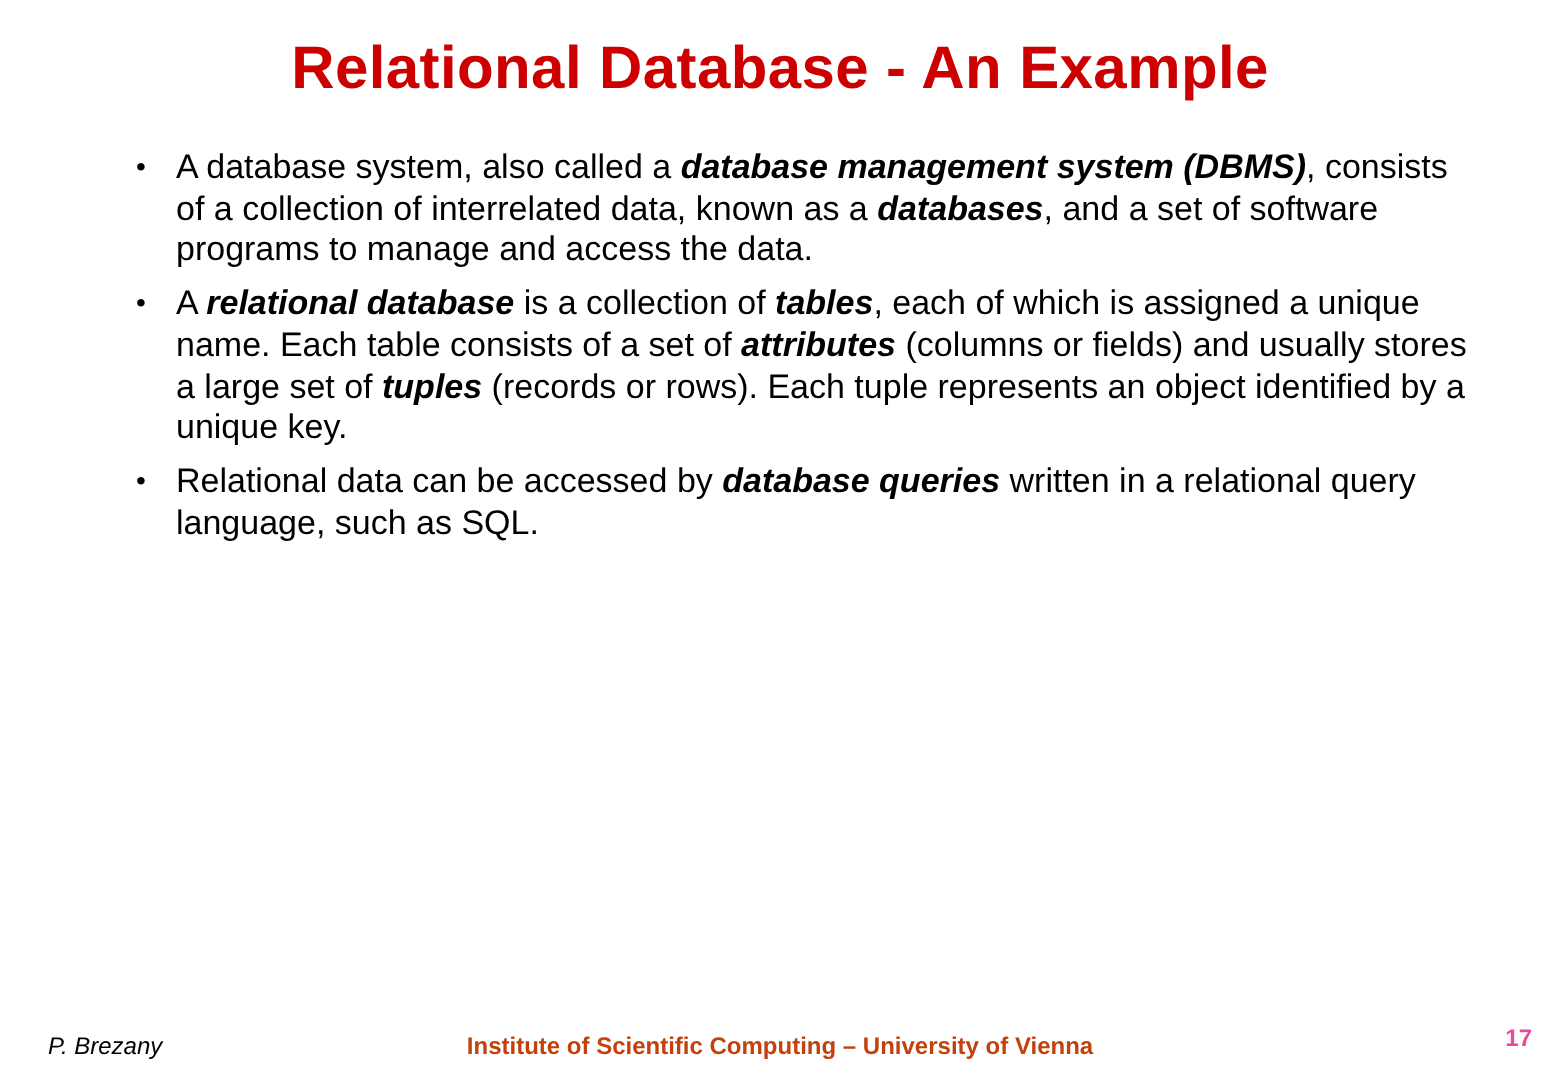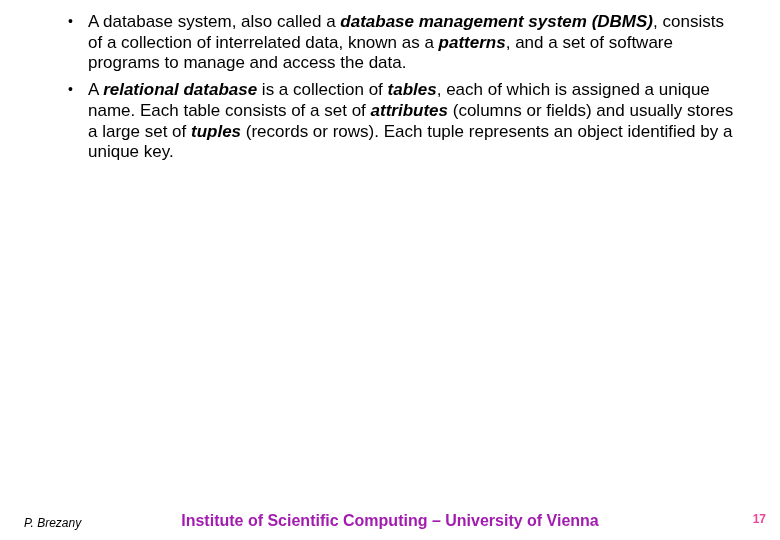--- a/index.html
+++ b/index.html
@@ -66,43 +66,45 @@
     font-size: 12px;
     font-style: italic;
     color: #000;
   }
   .institute {
     position: absolute;
     width: 780px;
     text-align: center;
     bottom: 2px;
     left: 0;
-    font-size: 16px;
+    font-size: 12px;
     font-weight: bold;
-    color: #a21caf;
+    color: #c2410c;
   }
   .pagenum {
     position: absolute;
     right: 14px;
     bottom: 6px;
     font-size: 12px;
     font-weight: bold;
     color: #ec4899;
   }
 </style>
 </head>
 <body>
 
 <div class="slide">
 
+  <div class="title">Relational Database - An Example</div>
 
   <div class="content">
     <ul class="bullets">
-        <li><span>A database system, also called a </span><span class="b">database management system (DBMS)</span><span>, consists of a collection of interrelated data, known as a </span><span class="b">patterns</span><span>, and a set of software programs to manage and access the data.</span></li>
+        <li><span>A database system, also called a </span><span class="b">database management system (DBMS)</span><span>, consists of a collection of interrelated data, known as a </span><span class="b">databases</span><span>, and a set of software programs to manage and access the data.</span></li>
         <li><span>A </span><span class="b">relational database</span><span> is a collection of </span><span class="b">tables</span><span>, each of which is assigned a unique name. Each table consists of a set of </span><span class="b">attributes</span><span> (columns or fields) and usually stores a large set of </span><span class="b">tuples</span><span> (records or rows). Each tuple represents an object identified by a unique key.</span></li>
+        <li><span>Relational data can be accessed by </span><span class="b">database queries</span><span> written in a relational query language, such as SQL.</span></li>
       </ul>
   </div>
 
   <div class="footer">
     <div class="author">P. Brezany</div>
     <div class="institute">Institute of Scientific Computing – University of Vienna</div>
     <div class="pagenum">17</div>
   </div>
 
 </div>

